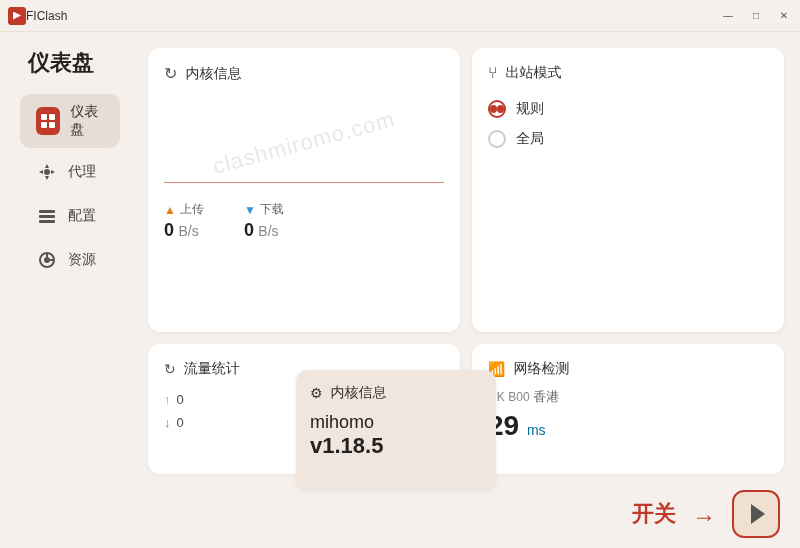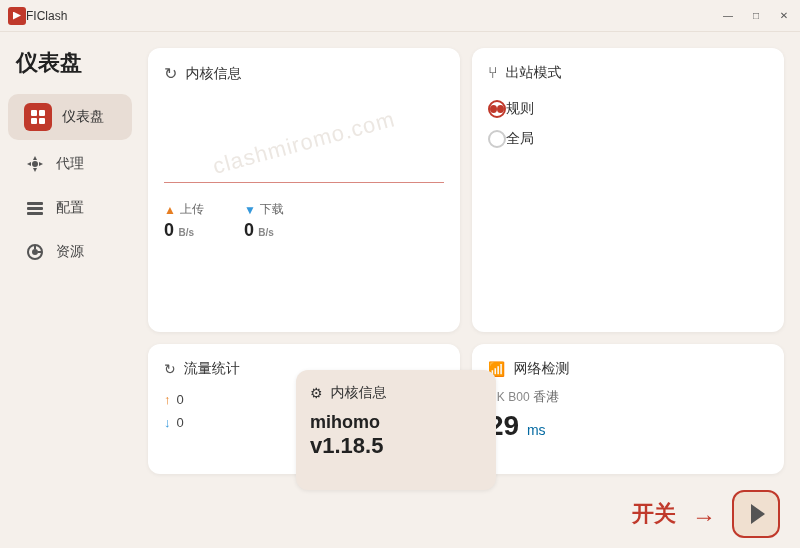--- a/index.html
+++ b/index.html
@@ -67,21 +67,21 @@
     
     .app-body {
       display: flex;
       height: calc(548px - 32px);
     }
 
     
     .sidebar {
       width: 140px;
       background: #f5f0eb;
-      padding: 16px 0;
+      padding: 16px 12px;
       display: flex;
       flex-direction: column;
       gap: 4px;
     }
     .page-title {
       font-size: 22px;
       font-weight: 600;
       color: #222;
       padding: 0 16px 12px 16px;
     }
@@ -203,43 +203,42 @@
       color: #666;
     }
     .speed-arrow-up { color: #e67e22; font-size: 12px; }
     .speed-arrow-down { color: #3498db; font-size: 12px; }
     .speed-value {
       font-size: 18px;
       font-weight: 600;
       color: #222;
     }
     .speed-unit {
-      font-size: 10px;
+      font-size: 14px;
       color: #888;
-      font-weight: bold;
     }
 
     
     .outbound-card {
       grid-column: 2;
       grid-row: 1;
     }
     .outbound-title {
       display: flex;
       align-items: center;
       gap: 8px;
       font-size: 14px;
       color: #333;
       font-weight: 500;
       margin-bottom: 12px;
     }
     .radio-option {
       display: flex;
       align-items: center;
-      gap: 0;
+      gap: 10px;
       padding: 6px 0;
       cursor: pointer;
       font-size: 14px;
       color: #333;
     }
     .radio-circle {
       width: 18px;
       height: 18px;
       border-radius: 50%;
       border: 2px solid #ccc;
@@ -275,21 +274,21 @@
     .traffic-arrow {
       display: flex;
       align-items: center;
       gap: 6px;
     }
     .arr-up { color: #e67e22; }
     .arr-down { color: #3498db; }
     .traffic-unit { color: #888; font-size: 12px; }
     .kernel-name {
       font-size: 18px;
-      font-weight: 700;
+      font-weight: 400;
       color: #222;
       margin-top: 8px;
     }
     .kernel-version {
       font-size: 22px;
       font-weight: 700;
       color: #222;
     }
 
     

